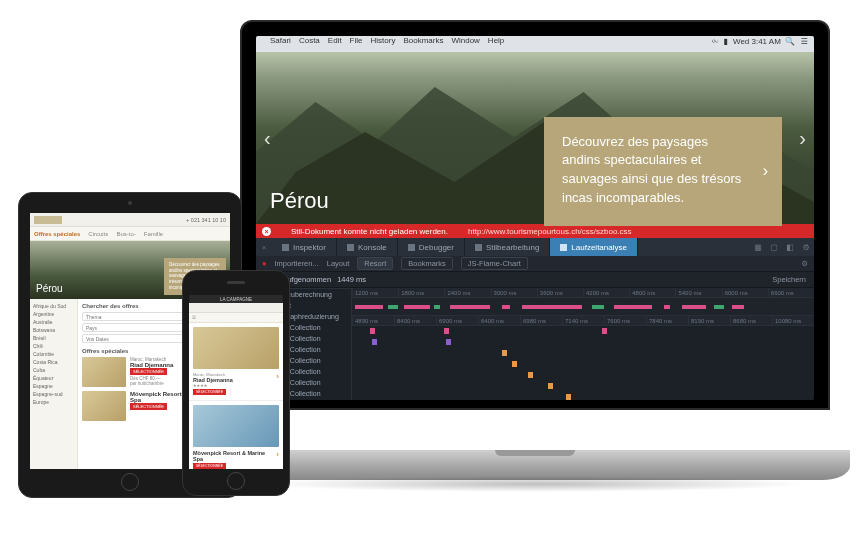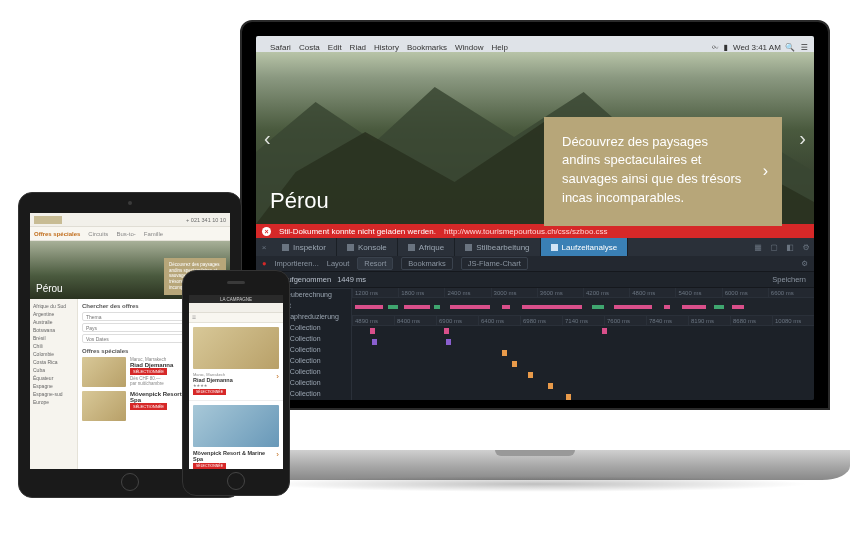--- a/index.html
+++ b/index.html
@@ -3,37 +3,37 @@
 <meta charset="utf-8">
 <style>
 *{margin:0;padding:0;box-sizing:border-box;font-family:-apple-system,BlinkMacSystemFont,"Helvetica Neue",Arial,sans-serif}
 body{background:#fff;width:864px;height:534px;position:relative;overflow:hidden}
 
 
 .laptop{position:absolute;left:220px;top:20px;width:630px;height:480px}
 .laptop-screen{position:absolute;left:20px;top:0;width:590px;height:390px;background:#000;border-radius:12px 12px 0 0;border:2px solid #2a2a2a;overflow:hidden}
 .laptop-inner{position:absolute;left:14px;top:14px;right:14px;bottom:8px;background:#1c1f23;border-radius:2px;overflow:hidden;display:flex;flex-direction:column}
 
-.mac-menubar{height:16px;background:#dfe3e8;display:flex;align-items:flex-end;font-size:8px;color:#333;padding:0 6px;gap:8px}
+.mac-menubar{height:16px;background:#dfe3e8;display:flex;align-items:flex-start;font-size:8px;color:#333;padding:0 6px;gap:8px}
 .mac-menubar .apple{font-size:9px}
 .mac-menubar .menu-item{}
 .mac-menubar .spacer{flex:1}
 .mac-menubar .status{display:flex;gap:5px;align-items:center}
 
 .hero{position:relative;height:172px;background:linear-gradient(180deg,#b8c4a8 0%,#8a9880 15%,#4a5a3e 45%,#3a4632 70%,#2a3220 100%)}
 .mountain{position:absolute;inset:0;overflow:hidden}
 .mountain svg{width:100%;height:100%}
 .hero-arrow-l,.hero-arrow-r{position:absolute;top:50%;transform:translateY(-50%);color:#fff;font-size:20px;opacity:.85}
 .hero-arrow-l{left:8px}
 .hero-arrow-r{right:8px}
 .hero-title{position:absolute;left:14px;bottom:10px;color:#fff;font-size:22px;font-weight:300}
 .hero-overlay{position:absolute;right:32px;bottom:-2px;width:238px;background:#b7a679;color:#fff;padding:16px 40px 18px 18px;font-size:13px;line-height:1.45}
 .hero-overlay-arrow{position:absolute;right:14px;top:50%;transform:translateY(-50%);font-size:16px}
 
-.error-bar{height:14px;background:#d62828;color:#fff;font-size:8px;display:flex;align-items:center;padding:0 6px;gap:8px}
+.error-bar{height:14px;background:#d62828;color:#fff;font-size:8px;display:flex;align-items:center;padding:0 6px;gap:20px}
 .error-bar .x{width:9px;height:9px;border-radius:50%;background:#fff;color:#d62828;display:inline-flex;align-items:center;justify-content:center;font-size:7px;font-weight:bold}
 .error-bar .url{color:#ffd6d6}
 
 .dev-tabs{height:18px;background:#2a3039;display:flex;align-items:stretch;font-size:8px;color:#9aa5b1}
 .dev-tabs .tab{padding:0 10px;display:flex;align-items:center;gap:4px;border-right:1px solid #1a1f25}
 .dev-tabs .tab.active{background:#3a80b5;color:#fff}
 .dev-tabs .tab .ico{width:7px;height:7px;background:#6a7480;display:inline-block}
 .dev-tabs .tab.active .ico{background:#cfe4f5}
 .dev-tabs .tspacer{flex:1}
 .dev-tabs .ticon{width:16px;display:flex;align-items:center;justify-content:center;color:#6a7480}
@@ -122,21 +122,21 @@
 
 <div class="laptop">
   <div class="laptop-screen">
     <div class="laptop-inner">
 
       <div class="mac-menubar">
         <span class="apple"></span>
         <span class="menu-item">Safari</span>
         <span class="menu-item">Costa</span>
         <span class="menu-item">Edit</span>
-        <span class="menu-item">Riad</span>
+        <span class="menu-item">File</span>
         <span class="menu-item">History</span>
         <span class="menu-item">Bookmarks</span>
         <span class="menu-item">Window</span>
         <span class="menu-item">Help</span>
         <span class="spacer"></span>
         <span class="status">
           <span>⧜</span>
           <span>▮</span>
           <span>Wed 3:41 AM</span>
           <span>🔍</span>
@@ -171,21 +171,21 @@
         <div class="tab">
             <span class="ico"></span>
             <span>Inspektor</span>
           </div>
         <div class="tab">
             <span class="ico"></span>
             <span>Konsole</span>
           </div>
         <div class="tab">
             <span class="ico"></span>
-            <span>Afrique</span>
+            <span>Debugger</span>
           </div>
         <div class="tab">
             <span class="ico"></span>
             <span>Stilbearbeitung</span>
           </div>
         <div class="tab active">
             <span class="ico"></span>
             <span>Laufzeitanalyse</span>
           </div>
         <div class="tspacer"></div>

